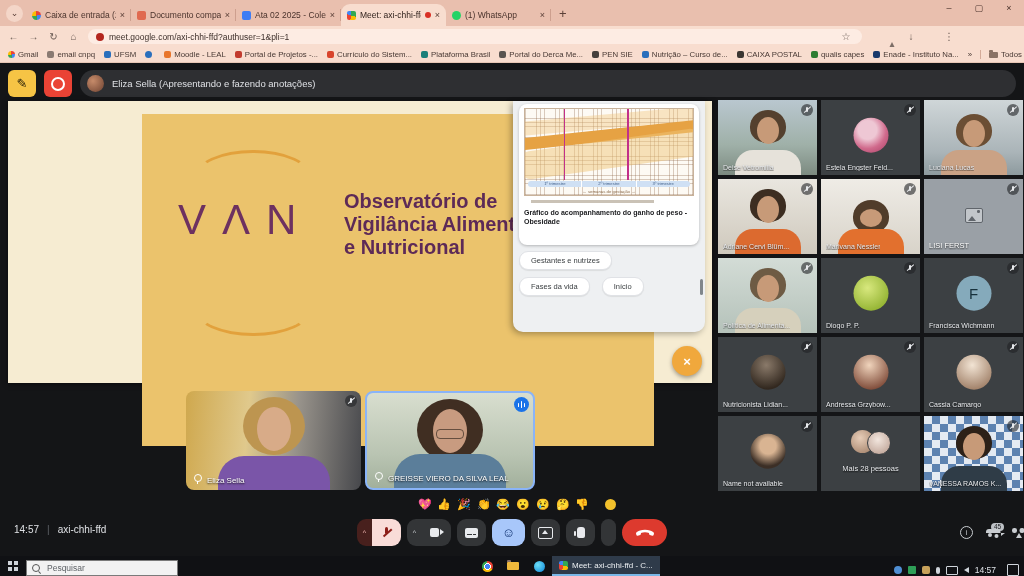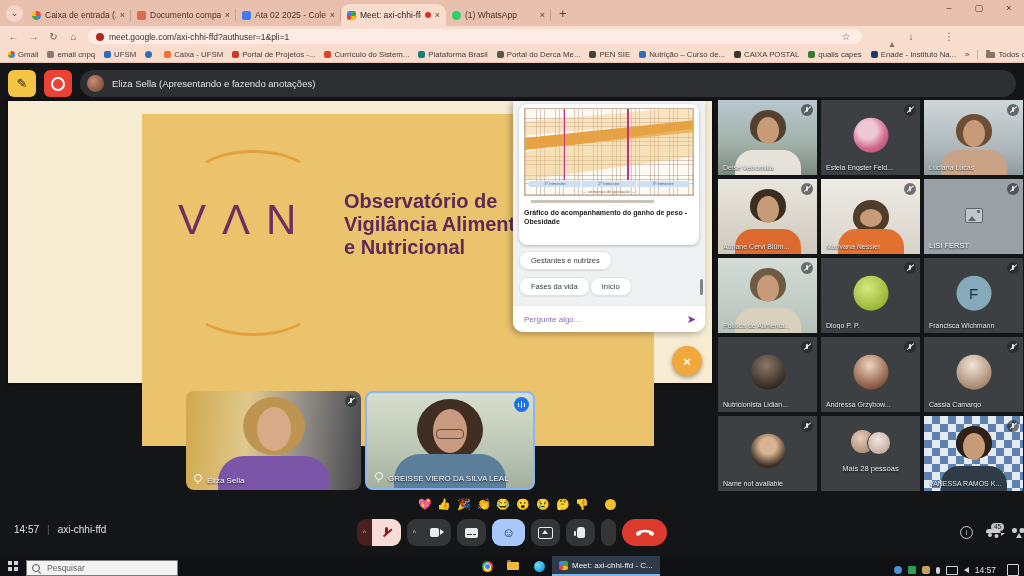--- a/index.html
+++ b/index.html
@@ -77,21 +77,21 @@
   .bandB{position:absolute;left:-4%;top:36%;width:110%;height:32%;background:rgba(240,198,122,.5);transform:rotate(-8deg);border-radius:12px;}
   .vl{position:absolute;top:0;bottom:15px;width:1.3px;background:#c2308a;}
   .vl.v1{left:23%;} .vl.v2{left:61%;}
   .tribar{position:absolute;left:2%;right:2%;bottom:8px;height:6px;background:#cfe0f4;border-radius:3px;display:flex;}
   .tribar span{flex:1;font-size:4.2px;color:#44628c;text-align:center;line-height:6px;border-right:1px solid #fff;overflow:hidden;}
   .tribar span:last-child{border-right:0;}
   .axlbl{position:absolute;left:0;right:0;bottom:1px;text-align:center;font-size:4.3px;color:#8a6a4a;}
   .srcline{height:2.5px;margin:4px 10px 0;background:#cac2b6;width:70%;}
   .cap{font-size:7px;font-weight:bold;color:#202124;margin:5px 3px 0;line-height:1.3;}
   .chips{position:absolute;left:6px;top:150px;display:flex;flex-direction:column;gap:7px;align-items:flex-start;}
-  .chiprow{display:flex;gap:0;}
+  .chiprow{display:flex;gap:12px;}
   .chip{height:17px;line-height:17px;padding:0 11px;border-radius:9px;background:#fff;border:1px solid #e0e2e6;font-size:7.5px;color:#3c4043;box-shadow:0 1px 1px rgba(0,0,0,.08);cursor:pointer;white-space:nowrap;}
   .pscroll{position:absolute;right:2px;top:178px;width:3px;height:16px;border-radius:2px;background:#80868b;}
   .inputrow{position:absolute;left:0;bottom:0;width:192px;height:27px;background:#fff;border-radius:0 0 10px 10px;border-top:1px solid #e8eaed;display:flex;align-items:center;padding:0 9px;box-sizing:border-box;}
   .inputrow input{flex:1;border:0;outline:0;background:transparent;font-size:8px;color:#6a4a86;font-family:"Liberation Sans",sans-serif;}
   .inputrow input::placeholder{color:#8e6aa8;}
   .sendic{color:#8e24aa;font-size:11px;cursor:pointer;}
   .fab{position:absolute;left:672px;top:346px;width:30px;height:30px;border-radius:50%;background:#f0a83c;box-shadow:0 2px 4px rgba(0,0,0,.35);display:flex;align-items:center;justify-content:center;color:#fff;font-size:13px;font-weight:bold;cursor:pointer;}
 
   
   .ftile{position:absolute;top:391px;height:99px;border-radius:8px;overflow:hidden;box-sizing:border-box;padding-left:8px;}
@@ -295,21 +295,21 @@
     <span class="bk">
         <i class="bki c3"></i>
         <span>UFSM</span>
       </span>
     <span class="bk">
         <i class="bki c4"></i>
         <span></span>
       </span>
     <span class="bk">
         <i class="bki c5"></i>
-        <span>Caixa - UFSM</span>
+        <span>Moodle - LEAL</span>
       </span>
     <span class="bk">
         <i class="bki c6"></i>
         <span>Portal de Projetos -...</span>
       </span>
     <span class="bk">
         <i class="bki c7"></i>
         <span>Currículo do Sistem...</span>
       </span>
     <span class="bk">
@@ -399,24 +399,20 @@
       <div class="cap">Gráfico do acompanhamento do ganho de peso - Obesidade</div>
     </div>
     <div class="chips">
       <span class="chip">Gestantes e nutrizes</span>
       <span class="chiprow">
         <span class="chip">Fases da vida</span>
         <span class="chip">Início</span>
       </span>
     </div>
     <div class="pscroll"></div>
-    <div class="inputrow">
-      <input placeholder="Pergunte algo..." style="">
-      <span class="sendic">➤</span>
-    </div>
   </div>
   <div class="fab">×</div>
 
   <div class="ftile ft-eliza">
     <div class="fpers">
       <div class="hair"></div>
       <div class="face"></div>
       <div class="body"></div>
     </div>
     <div class="micoff"></div>

